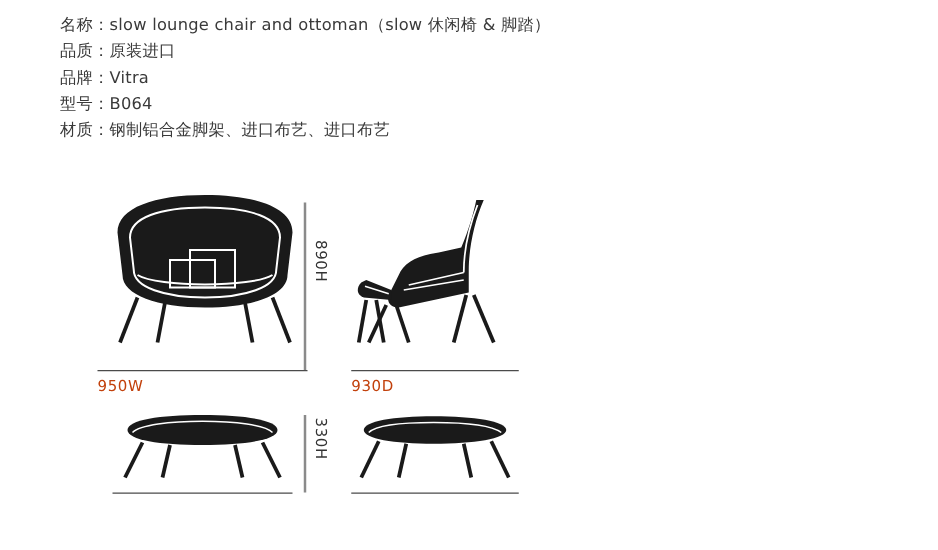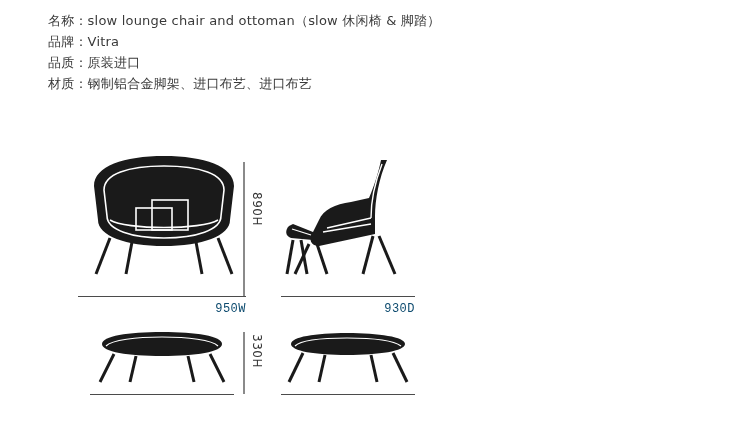--- a/index.html
+++ b/index.html
@@ -56,24 +56,23 @@
 
   
   .baseline {
     position: absolute;
     height: 1px;
     background: #4b4b4b;
   }
   .caption {
     position: absolute;
     font-size: 12px;
-    color: #0c4a6e;
-    text-align: right;
+    color: #c2410c;
+    text-align: left;
     letter-spacing: 0.5px;
-    font-family: Liberation Mono, monospace;
   }
 
   
   .vbar {
     position: absolute;
     width: 2px;
     background: #8a8a8a;
   }
   .vlabel {
     position: absolute;
@@ -84,22 +83,23 @@
     text-orientation: mixed;
   }
 </style>
 </head>
 <body>
 
 <div class="page">
 
   <div class="spec-list">
     <div class="spec-row">名称：slow lounge chair and ottoman（slow 休闲椅 &amp; 脚踏）</div>
+    <div class="spec-row">品质：原装进口</div>
     <div class="spec-row">品牌：Vitra</div>
-    <div class="spec-row">品质：原装进口</div>
+    <div class="spec-row">型号：B064</div>
     <div class="spec-row">材质：钢制铝合金脚架、进口布艺、进口布艺</div>
   </div>
 
   <div class="drawings">
 
     <div class="fig" style="left:80px; top:0px; width:170px; height:140px;">
       <svg class="fig-svg" width="170" height="140" viewBox="0 0 170 140">
 
         <g stroke="#1a1a1a" stroke-width="3" fill="none">
           <line x1="30" y1="88" x2="16" y2="124"></line>

